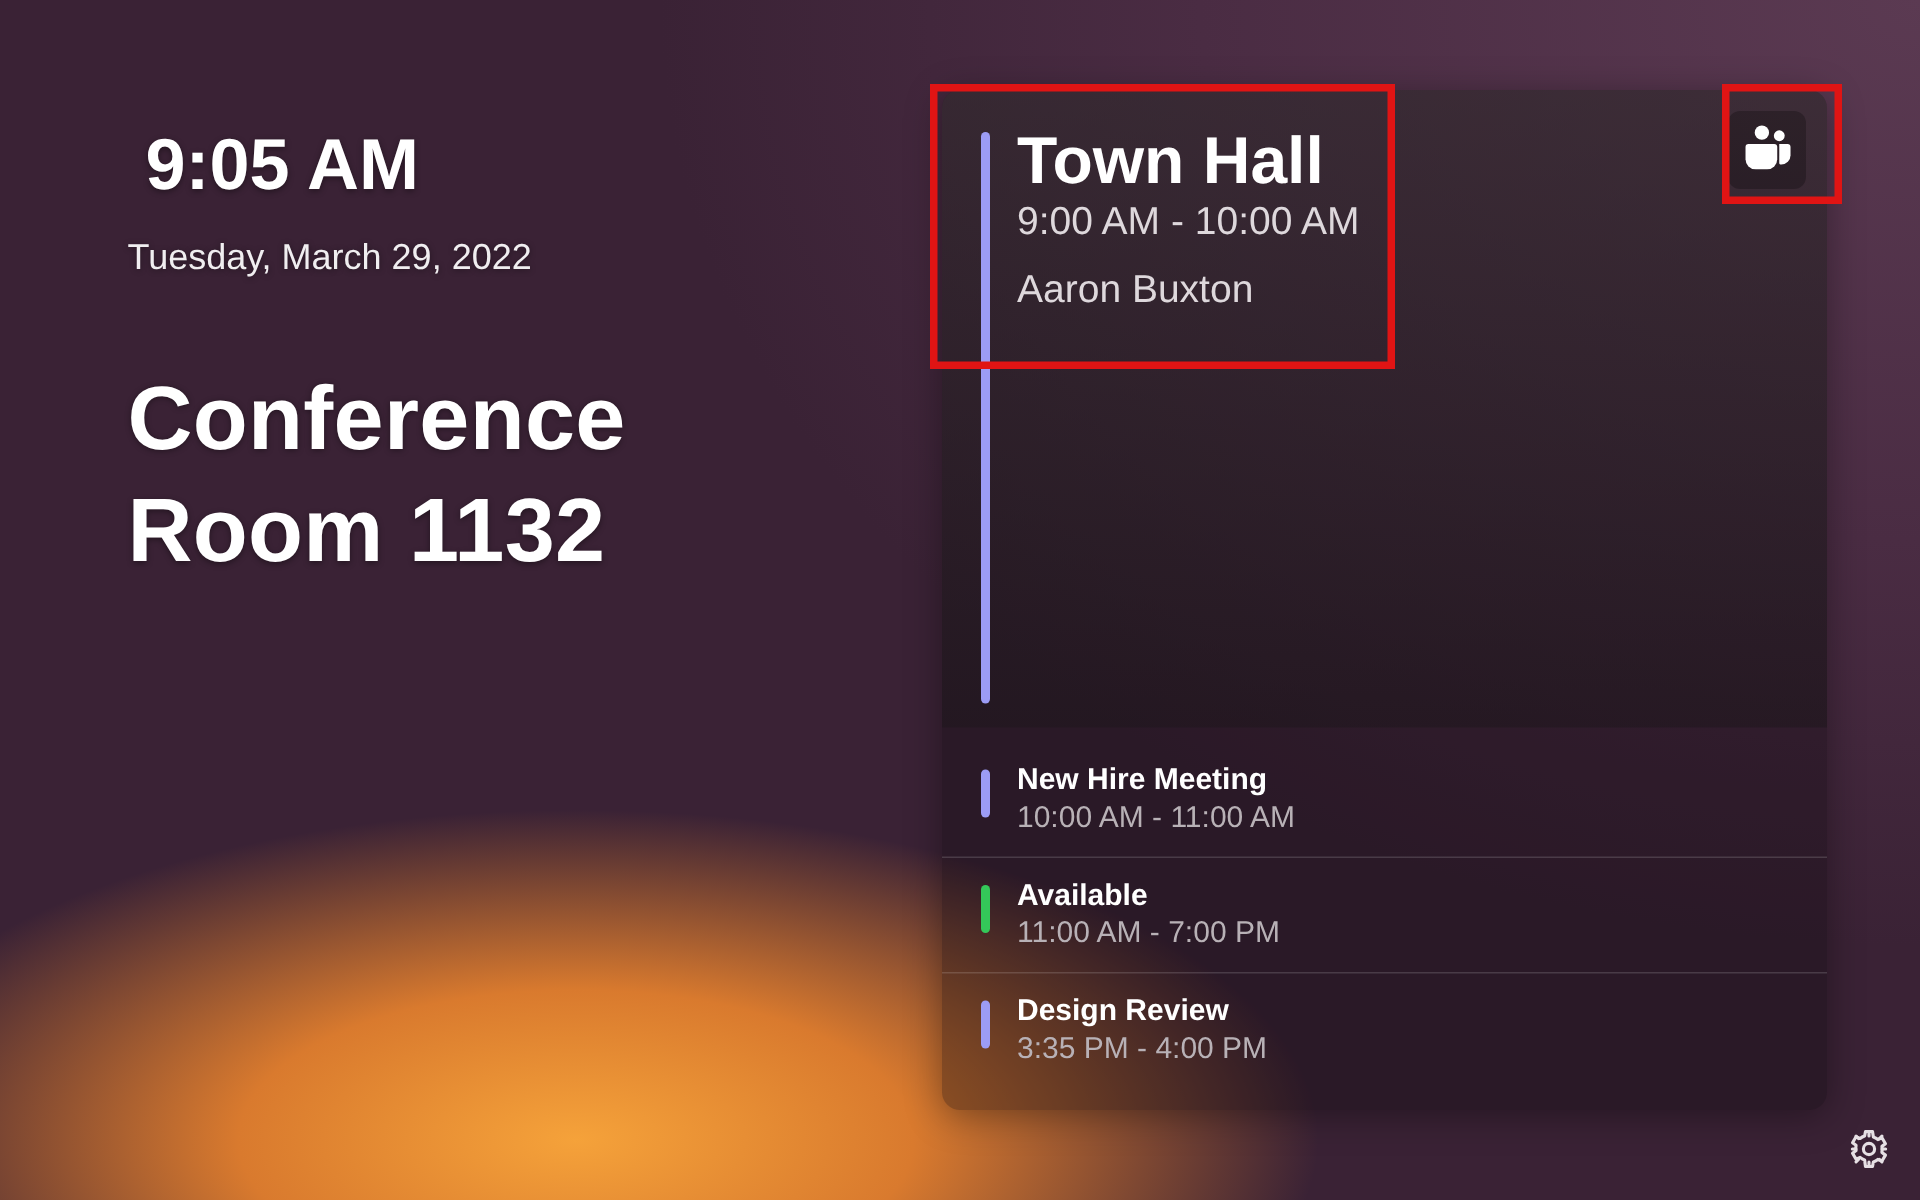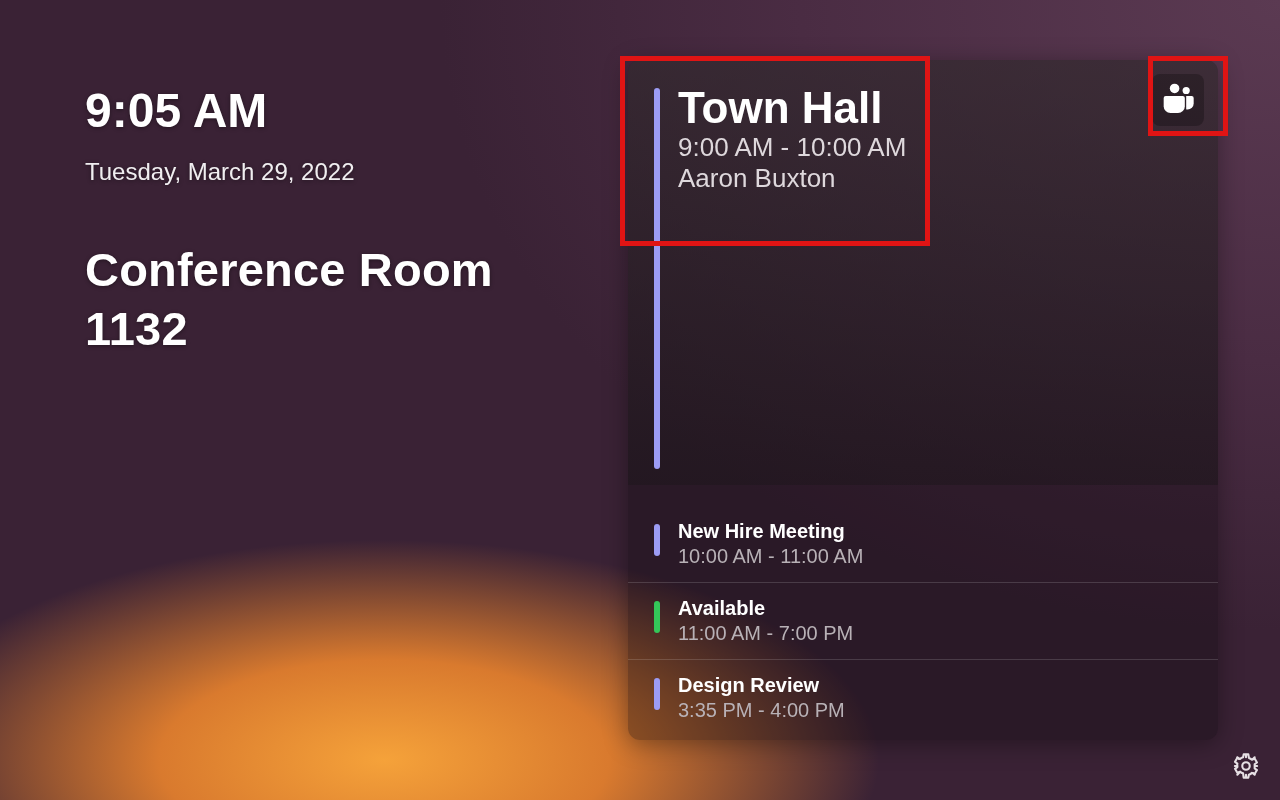--- a/index.html
+++ b/index.html
@@ -13,23 +13,23 @@
     color: #fff;
   }
 
   .left-pane {
     position: absolute;
     left: 85px;
     top: 85px;
     width: 500px;
     text-shadow: 0 1px 4px rgba(0,0,0,0.4);
   }
-  .clock-time { font-size: 48px; font-weight: 700; line-height: 1.1; }
+  .clock-time { font-size: 48px; font-weight: 700; line-height: 1.1; margin-left: 12px; }
   .clock-date { font-size: 24px; font-weight: 400; margin-top: 20px; color: #f0eef0; }
-  .room-name { font-size: 47px; font-weight: 700; line-height: 1.25; margin-top: 55px; letter-spacing: 0.2px; }
+  .room-name { font-size: 60px; font-weight: 700; line-height: 1.25; margin-top: 55px; letter-spacing: 0.2px; }
 
   .schedule-panel {
     position: absolute;
     left: 628px;
     top: 60px;
     width: 590px;
     height: 680px;
     border-radius: 12px;
     overflow: hidden;
     background: rgba(15,10,15,0.35);
@@ -45,36 +45,35 @@
     padding: 24px 12px 24px 50px;
   }
   .current-stripe {
     position: absolute;
     left: 26px; top: 28px; bottom: 16px;
     width: 6px; border-radius: 3px;
     background: #9c9cf5;
   }
   .current-title { font-size: 44px; font-weight: 700; line-height: 1.1; }
   .current-time  { font-size: 26px; font-weight: 400; color: #ded8dc; }
-  .current-org   { font-size: 26px; font-weight: 400; margin-top: 0; color: #ded8dc; }
+  .current-org   { font-size: 26px; font-weight: 400; margin-top: 14px; color: #ded8dc; }
 
   .teams-btn {
     position: absolute;
     top: 14px; right: 14px;
     width: 52px; height: 52px;
     background: rgba(0,0,0,0.25);
     border-radius: 8px;
     display: flex; align-items: center; justify-content: center;
   }
 
   .list-area {
     flex: 1 1 auto;
     display: flex; flex-direction: column;
     padding: 10px 0 4px 0;
-    justify-content: flex-end;
   }
   .list-item {
     position: relative;
     padding: 14px 28px 14px 50px;
     border-bottom: 1px solid rgba(255,255,255,0.15);
   }
   .list-item:last-child { border-bottom: none; }
   .list-stripe {
     position: absolute;
     left: 26px; top: 18px;

